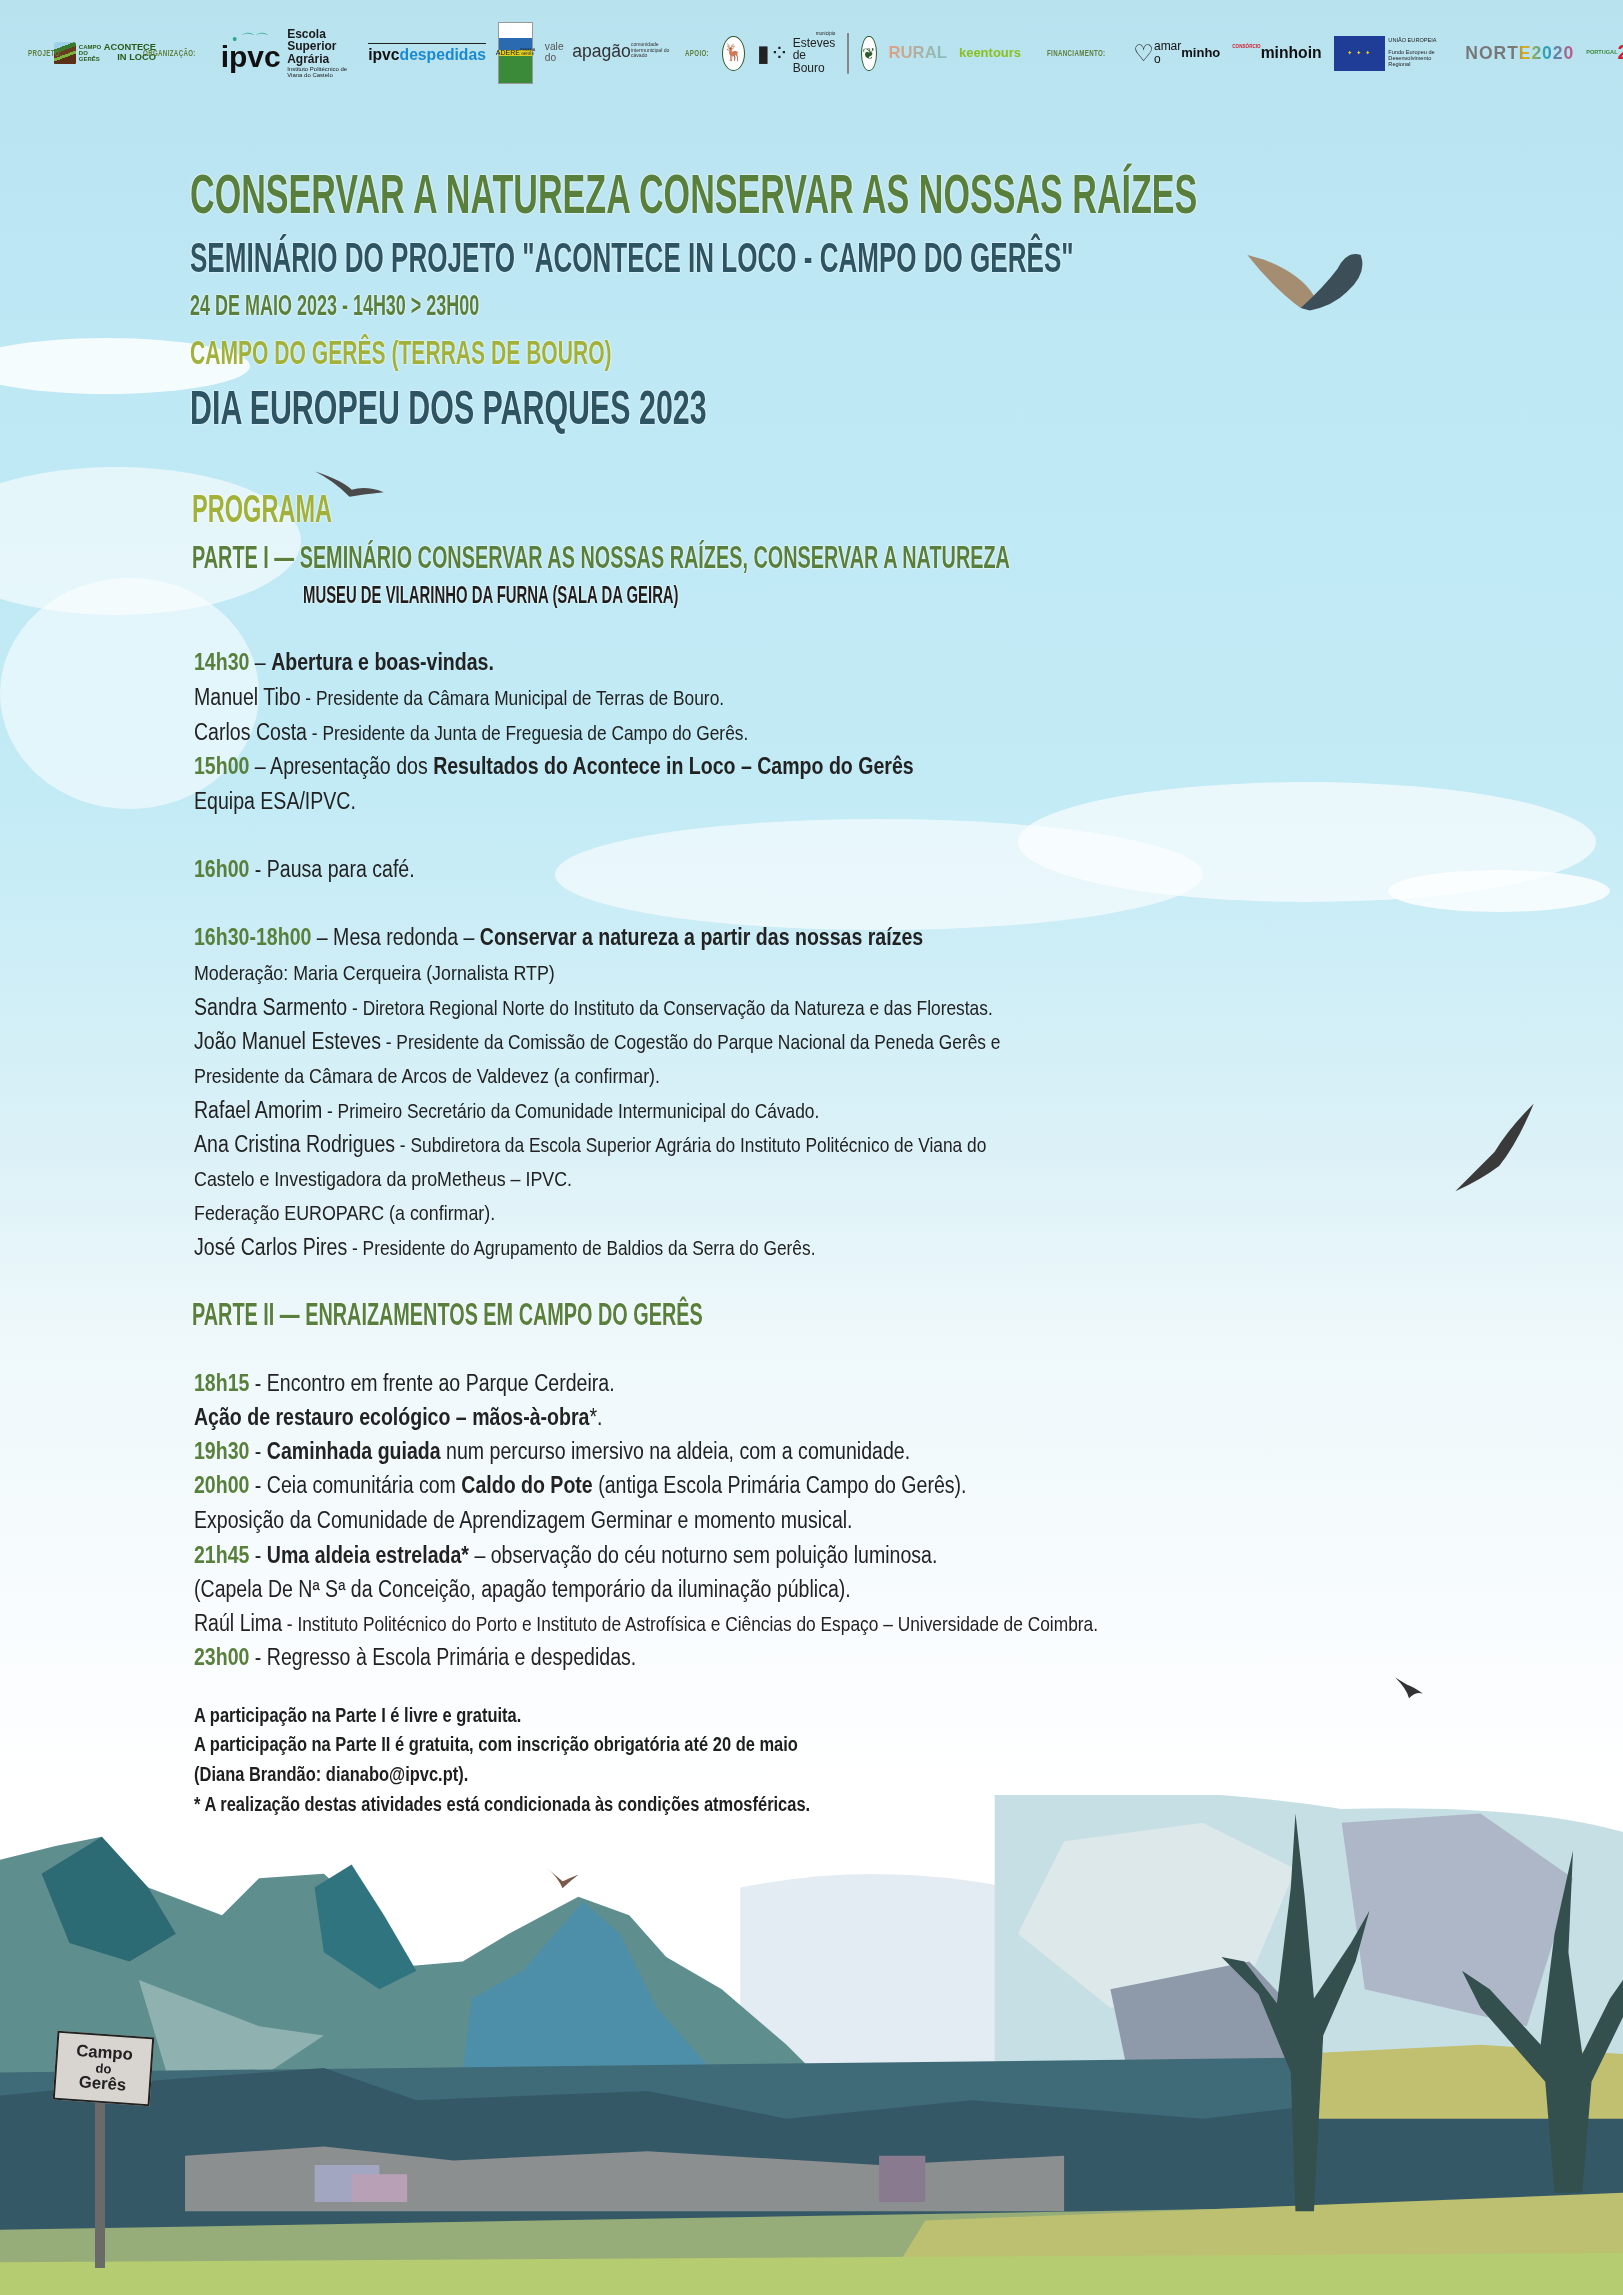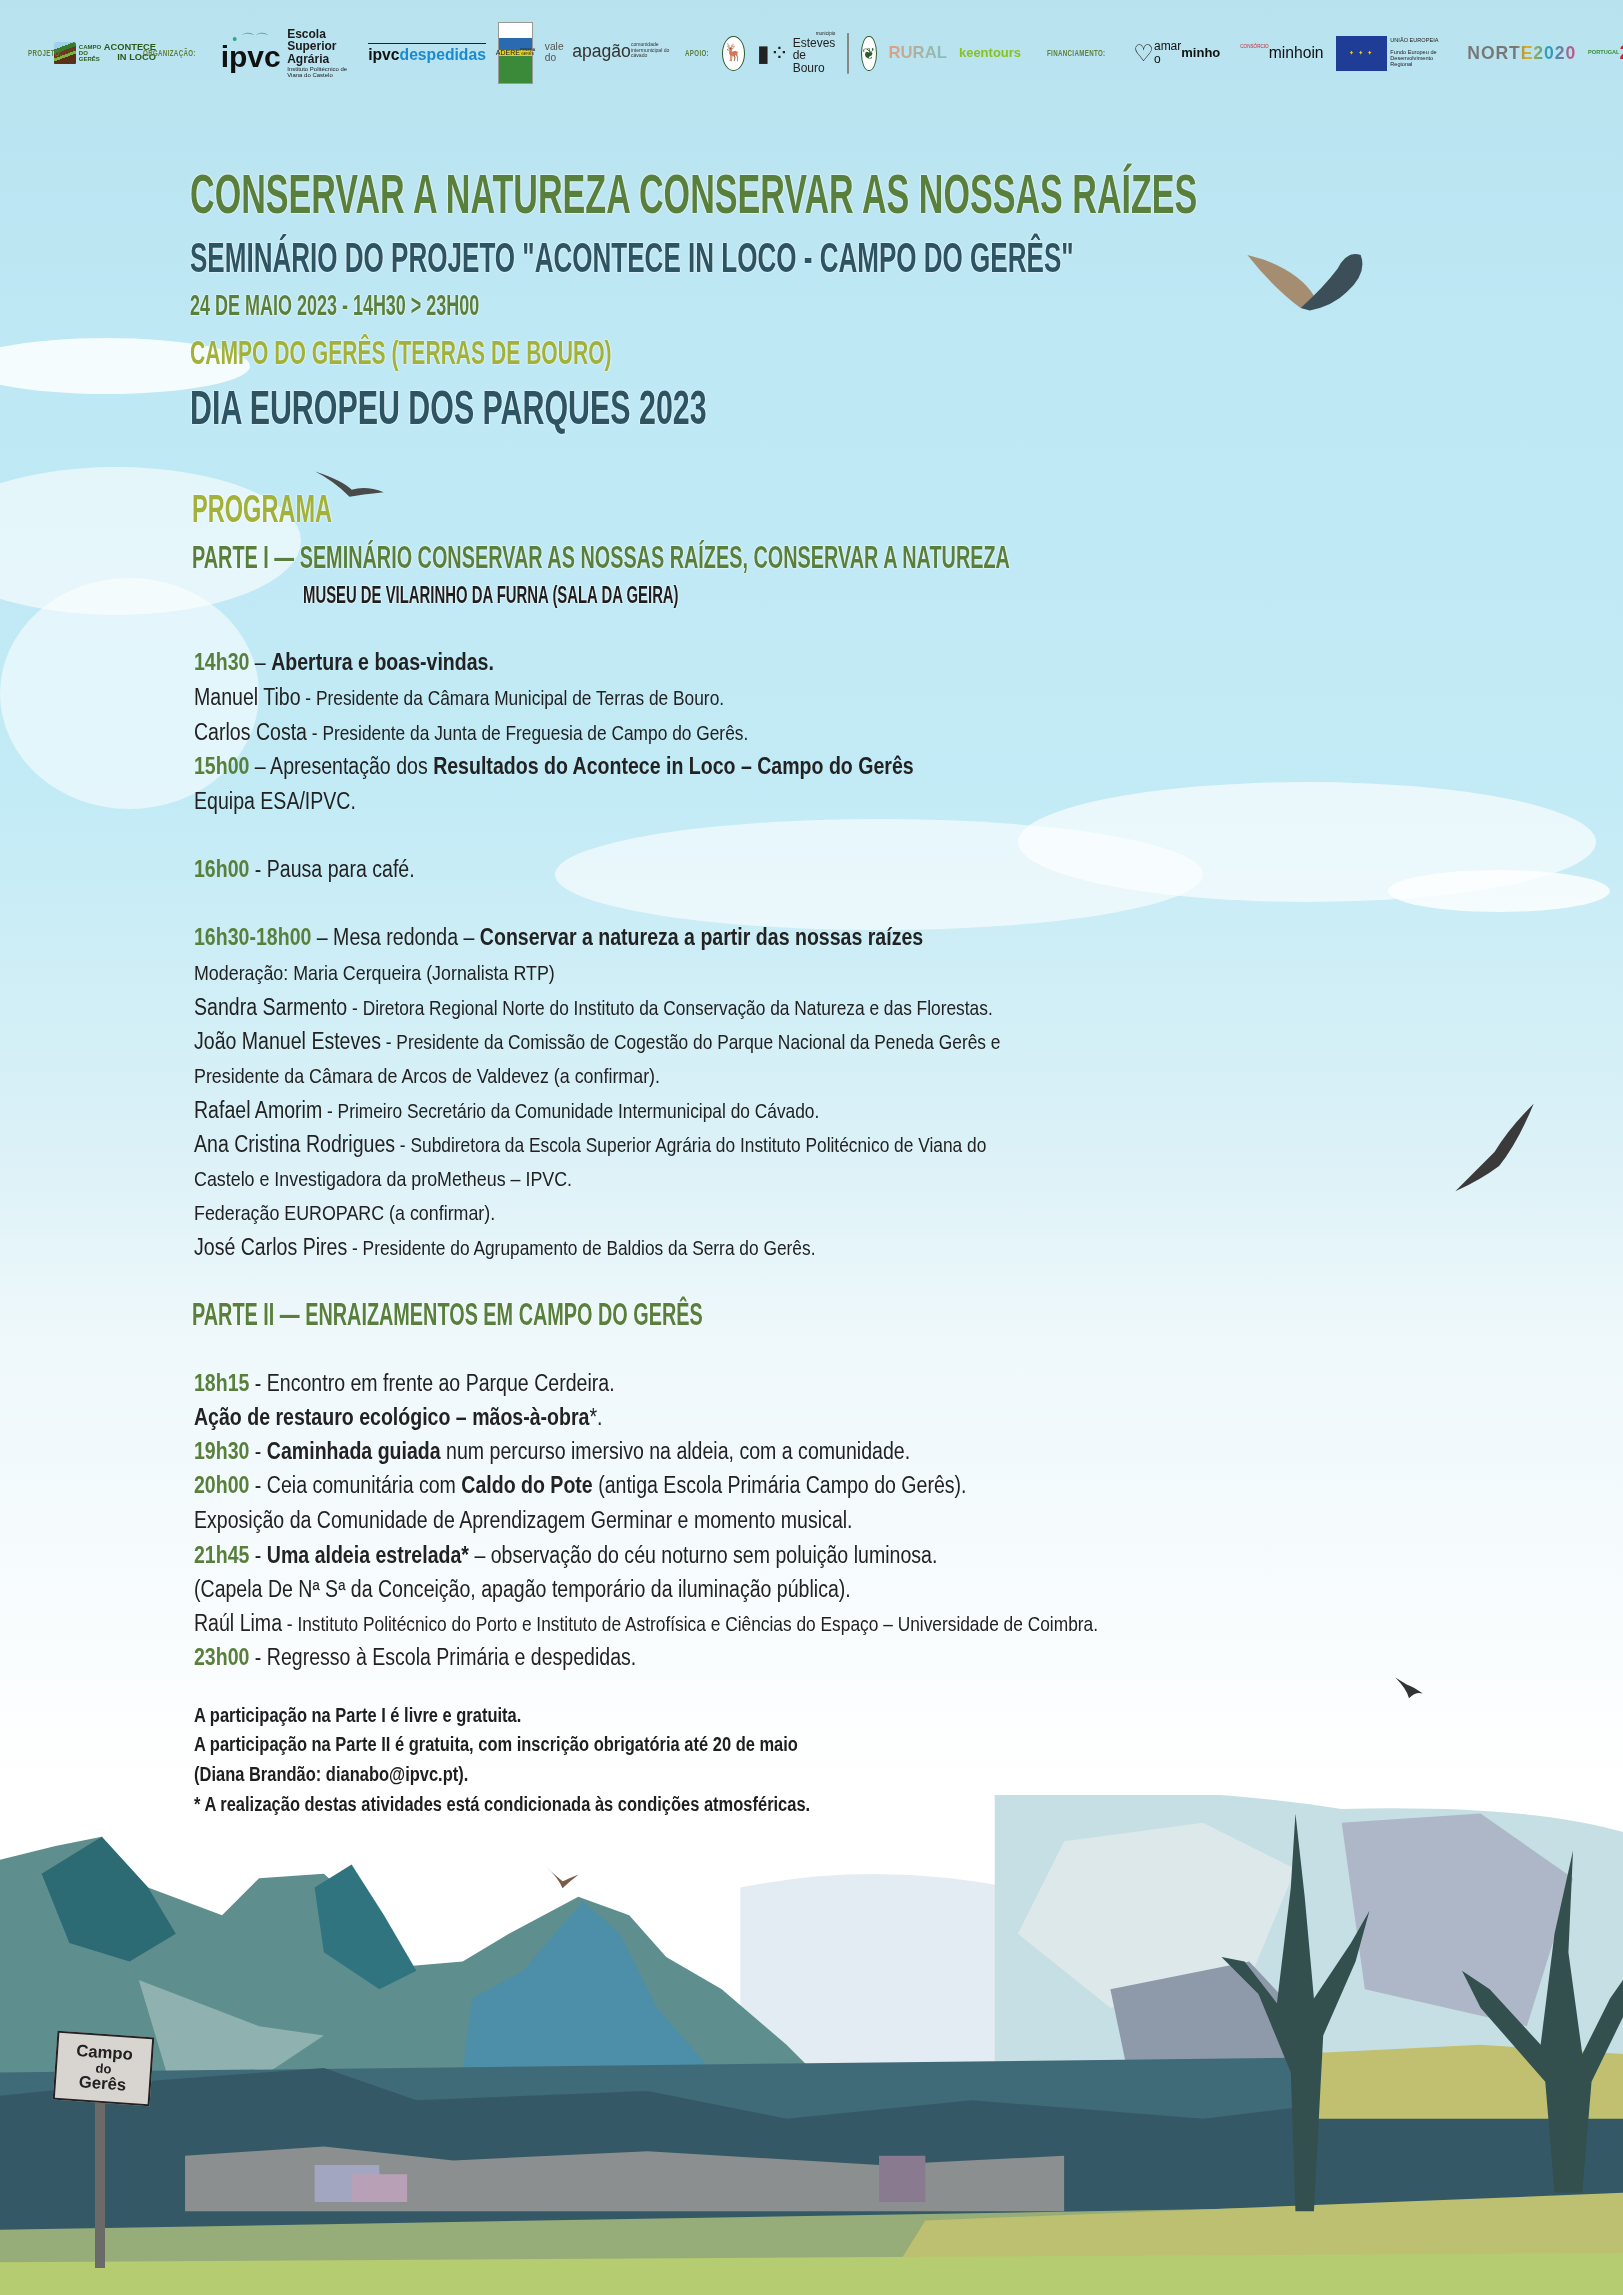--- a/index.html
+++ b/index.html
@@ -26,21 +26,21 @@
   .adere { width: 33px; height: 60px; border: 0.9px solid #999; background: linear-gradient(180deg, #fff 0 25%, #2a6ab0 25% 45%, #e0d020 45% 55%, #3a8a3a 55% 100%); font-size: 7px; color:#222; text-align:center; }
   .cavado { font-size: 17.6px; color: #333; }
   .cavado .small { font-size: 5.1px; color:#333; }
   .round-logo { width: 33px; height: 33px; border-radius: 50%; border: 1.9px solid #2d5a2d; display:flex; align-items:center; justify-content:center; color:#2d5a2d; font-size: 16.7px; background:#fff; }
   .shield-logo { width: 30px; height: 39px; background: linear-gradient(#e0e0e0 0 25%, #3a8a3a 25%); border-radius: 1.9px 1.9px 15px 15px; border: 0.9px solid #888; }
   .terras { font-size: 12px; color:#222; }
   .rural { font-size: 16.7px; font-weight: 700; background: linear-gradient(90deg,#e0a080,#80c0c0); -webkit-background-clip: text; color: transparent; }
   .keen { font-weight: 700; font-size: 13px; color:#222; }
   .keen span { color:#8ac020;text-align:center; }
   .amar { font-size: 16.7px; font-weight:700; color:#111; }
-  .minhoin { font-size: 15.7px; font-weight: 400; color: #d02030; margin-left: 8px; }
+  .minhoin { font-size: 15.7px; font-weight: 700; color: #d02030; }
   .minhoin span { color:#111; }
   .eu-flag { width: 51px; height: 35px; background: #1f3c96; display:flex; align-items:center; justify-content:center; color:#f0d020; font-size: 6.5px; letter-spacing: 0.9px; }
   .eu-text { font-size: 5.6px; color:#222; }
   .norte { font-size: 17.6px; font-weight: 900; background: linear-gradient(90deg,#777 0 45%,#e0b020 55%,#20a0c0 75%,#d05080); -webkit-background-clip: text; color: transparent; letter-spacing: 0.9px; }
   .pt2020 { font-size: 20.4px; font-weight: 700; color:#d02030; }
   .pt2020 small { font-size: 5.6px; color:#3a8a3a; display:block; }
 
   
   .cond { font-family: "Liberation Sans", sans-serif; font-weight: 700; transform: scaleX(.62); transform-origin: left top; white-space: nowrap; position: absolute; left: 190px; text-shadow: 0 0 2.8px #fff, 0 0 1.4px #fff; }
   .t1 { top: 162px; font-size: 55px; color: #587f3b; }

